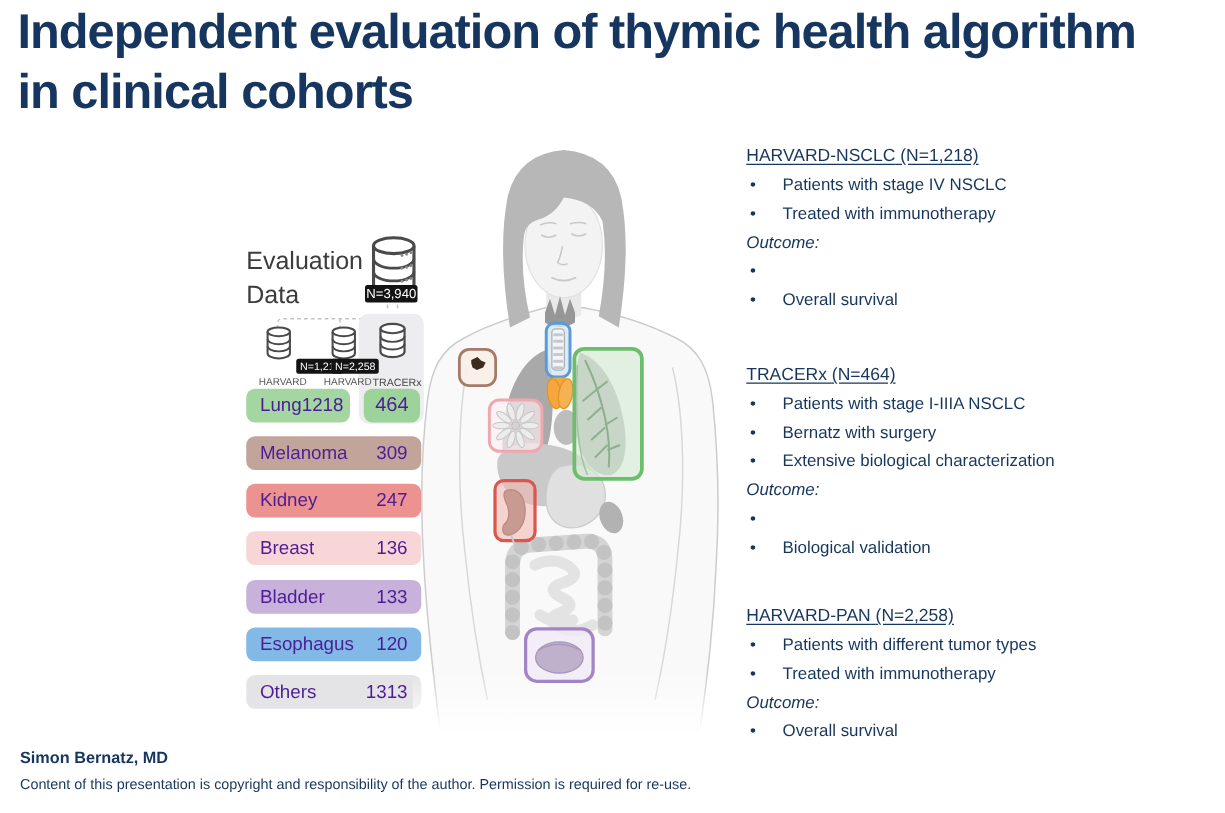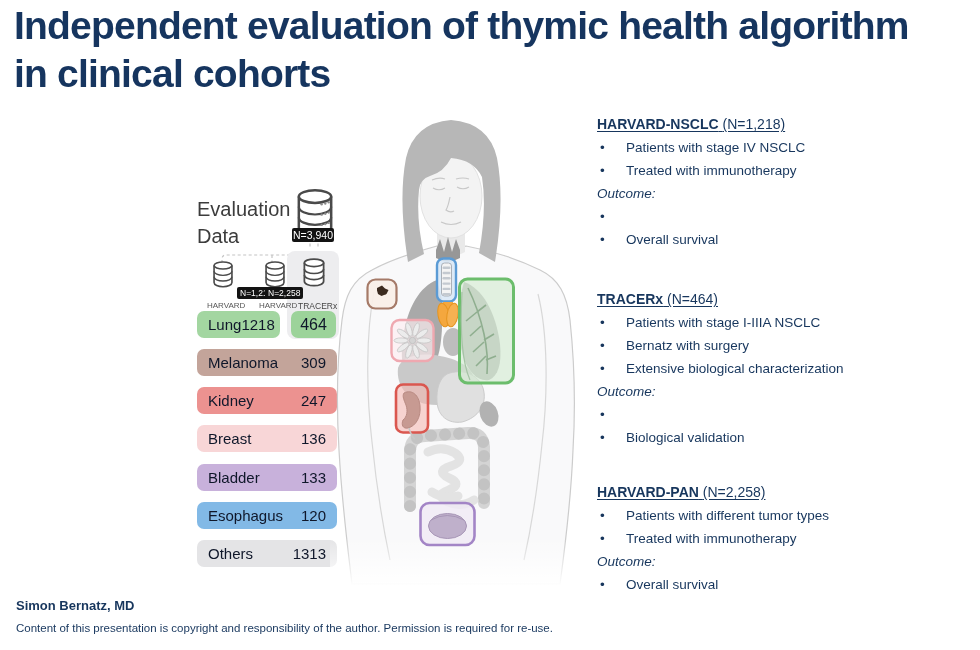--- a/index.html
+++ b/index.html
@@ -27,30 +27,30 @@
   .src-label{
     position:absolute;font-size:8px;line-height:9.5px;color:#575757;
   }
   .tracerx-col{
     position:absolute;left:287px;top:251px;width:52px;height:88px;
     background:#ededef;border-radius:8px;
   }
   .chip{
     position:absolute;height:27px;border-radius:7px;box-sizing:border-box;
     display:flex;align-items:center;justify-content:space-between;
-    padding:0 11px;font-size:15px;color:#0f172a;
+    padding:0 11px;font-size:15px;color:#4c1d95;
   }
   .chip.center{justify-content:center;padding:0 4px;font-size:16px;}
   
   .cohort{
     position:absolute;left:597px;width:380px;color:#17365d;font-size:13.5px;
   }
   .cohort .line{line-height:23px;}
   .cohort-h{text-decoration:underline;text-underline-offset:2px;font-size:14px;}
-  .cohort-h b{font-weight:bold;}
+  .cohort-h b{font-weight:normal;}
   .bul{display:flex;}
   .bul .dot{width:26px;padding-left:3px;flex:none;}
   .outcome{font-style:italic;}
   
   .footer-author{
     position:absolute;left:16px;top:598px;
     font-size:13px;font-weight:bold;color:#17365d;
   }
   .footer-copy{
     position:absolute;left:16px;top:622px;

